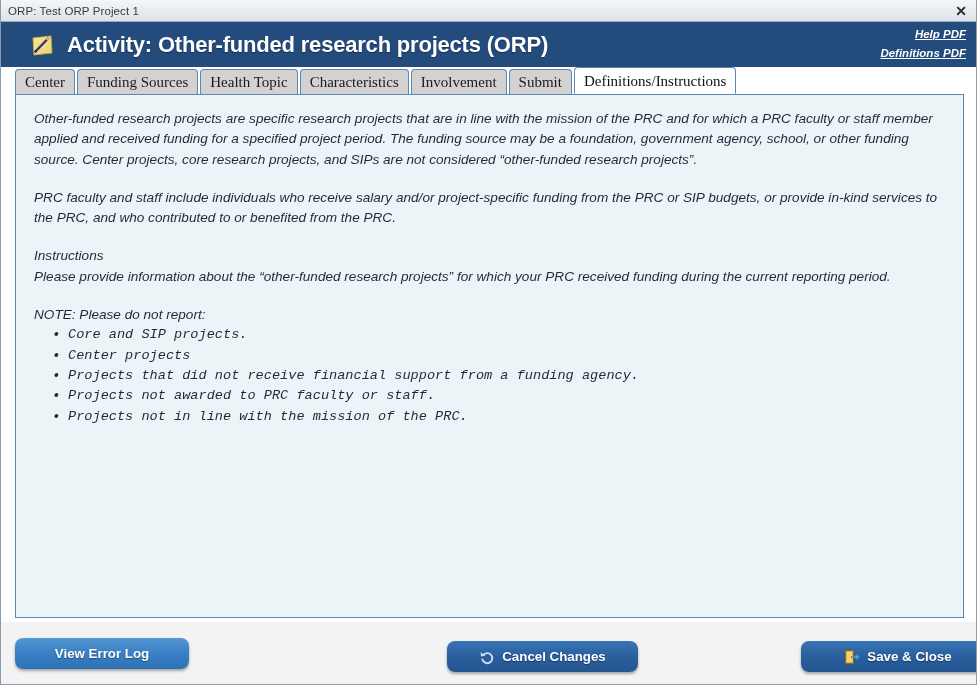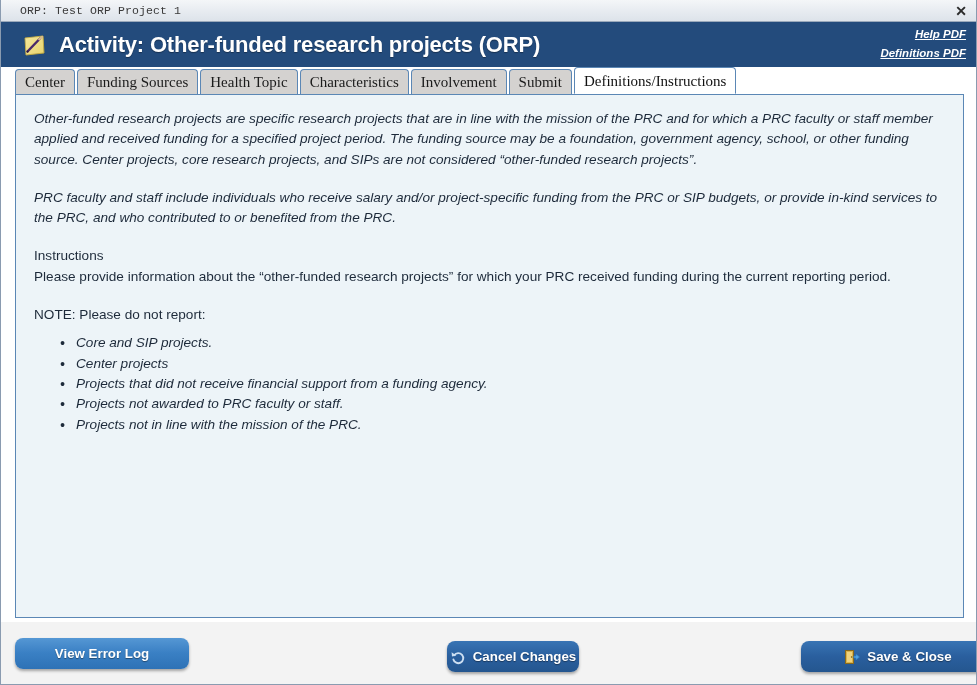--- a/index.html
+++ b/index.html
@@ -26,45 +26,44 @@
     position: relative;
     height: 22px;
     background: linear-gradient(to bottom, #f4f6f8 0%, #e8ecf1 50%, #dde3ea 100%);
     border-bottom: 1px solid #9aa9bb;
     display: flex;
     align-items: center;
   }
   #titlebar-text {
     font-size: 11.5px;
     color: #3a3a3a;
-    padding-left: 19px;
+    padding-left: 7px;
     letter-spacing: 0.1px;
     white-space: nowrap;
-    font-family: Liberation Mono, monospace;
   }
   #titlebar-close {
     position: absolute;
     right: 6px; top: 2px;
     width: 18px; height: 18px;
     display: flex; align-items: center; justify-content: center;
     font-size: 14px;
     font-weight: bold;
     color: #2b2b2b;
     cursor: pointer;
     line-height: 1;
   }
 
   
   #header {
     position: relative;
     height: 45px;
     background: #234b7c;
     display: flex;
     align-items: center;
-    padding-left: 20px;
+    padding-left: 28px;
   }
   #header-icon {
     width: 26px; height: 26px;
     position: relative;
     flex: 0 0 auto;
     margin-right: 12px;
   }
   #header-title {
     color: #ffffff;
     font-size: 22px;
@@ -140,28 +139,30 @@
   .para {
     font-size: 13.6px;
     font-style: italic;
     color: #1d2a3a;
     line-height: 20.3px;
     margin: 0 0 18px 0;
     max-width: 913px;
   }
   .instr-head {
     font-size: 13.6px;
+    font-style: italic;
     color: #1d2a3a;
     line-height: 20.3px;
     margin: 0;
   }
   ul.notelist {
-    margin: 8px;
+    margin: 0;
     padding: 0 0 0 18px;
     list-style: none;
+    font-family: Liberation Mono, monospace;
   }
   ul.notelist li {
     font-size: 13.6px;
     font-style: italic;
     color: #1d2a3a;
     line-height: 20.3px;
     position: relative;
     padding-left: 16px;
   }
   ul.notelist li:before {
@@ -199,21 +200,21 @@
     font-family: "Liberation Sans", sans-serif;
     white-space: nowrap;
   }
   .btn.light {
     background: linear-gradient(to bottom, #5597d4 0%, #3a80c4 48%, #2e72b6 100%);
   }
   .btn.dark {
     background: linear-gradient(to bottom, #3874b4 0%, #2a5f9e 50%, #24568f 100%);
   }
   #btn-error-log { left: 14px; top: 16px; width: 174px; }
-  #btn-cancel    { left: 446px; top: 19px; width: 132px; }
+  #btn-cancel    { left: 446px; top: 19px; width: 191px; }
   #btn-save      { left: 622px; top: 19px; width: 170px; }
   #btn-saveclose { left: 800px; top: 19px; width: 194px; }
 
   .btn-label { position: relative; top: -0.5px; }
   .bicon { width: 16px; height: 16px; flex: 0 0 auto; display: block; }
 </style>
 </head>
 <body>
 
 <div id="window">

